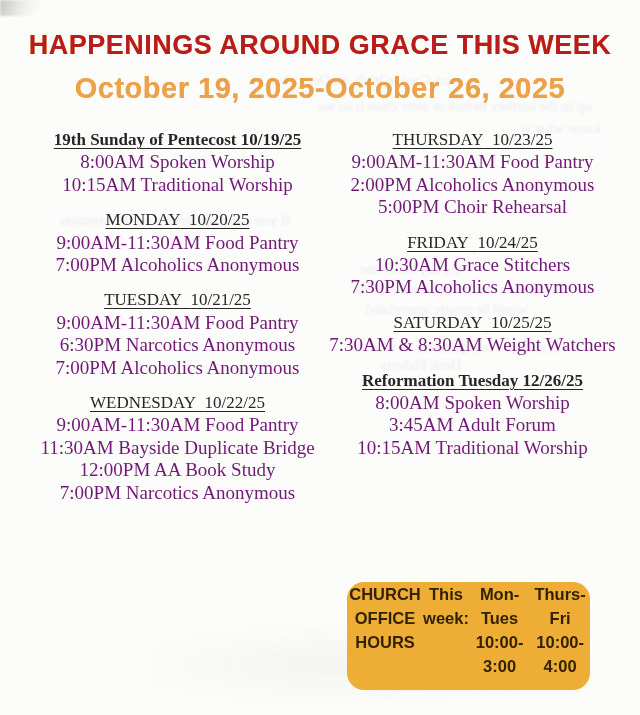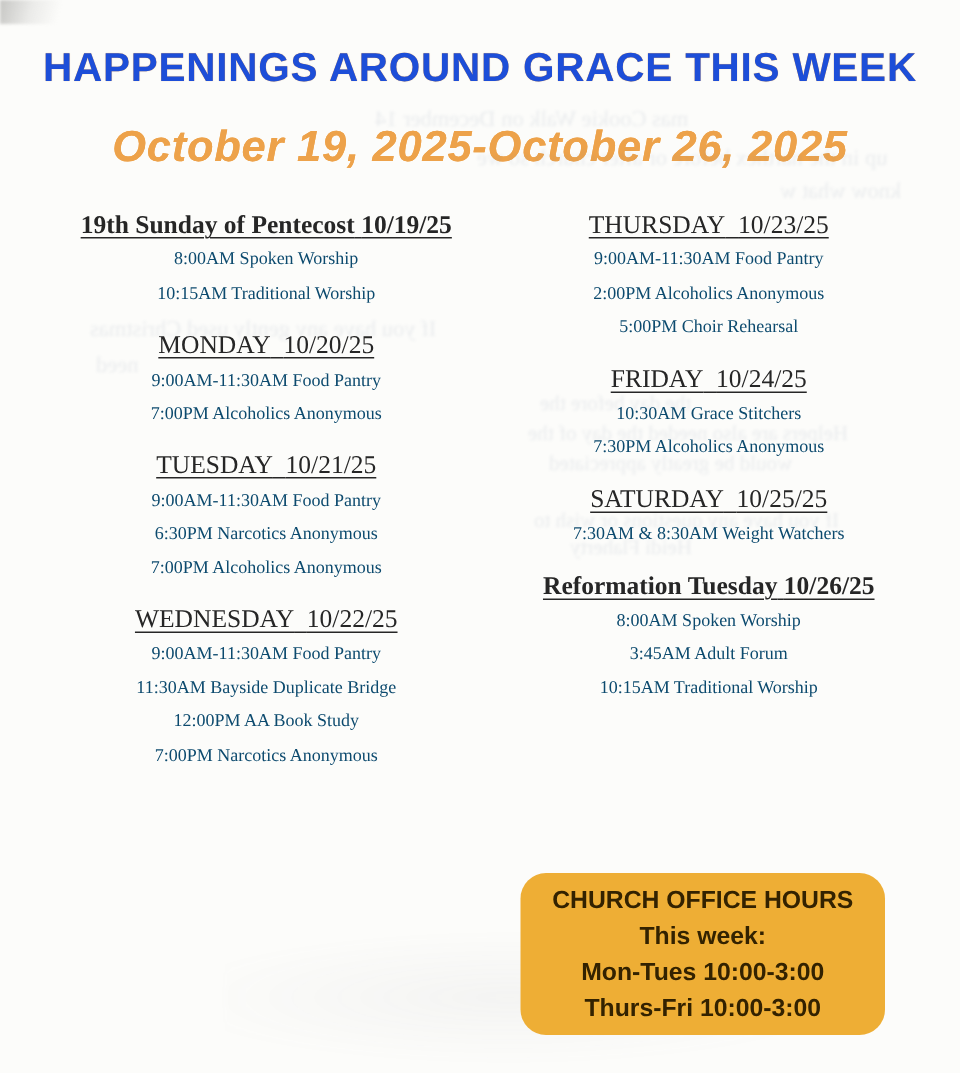--- a/index.html
+++ b/index.html
@@ -28,50 +28,49 @@
     position:absolute;
     color:#6f7f9a;opacity:.13;filter:blur(1.1px);
     transform:scaleX(-1);
     font-family:"Liberation Serif", serif;
     white-space:nowrap;
     pointer-events:none;
   }
   .header{ text-align:center; padding-top:30px; }
   .title{
     font-size:27px;font-weight:bold;letter-spacing:.5px;
-    color:#1d4ed8;
+    color:#b91c1c;
     text-shadow:0 0 .5px #e6953b;
   }
   .date-range{
     font-size:29px;font-weight:bold;letter-spacing:.5px;
     color:#eda24a;
-    margin-top:21px;
+    margin-top:11px;
     text-shadow:0 0 .4px #eda24a;
-    font-style:italic;
   }
   .columns{
     display:flex;
     padding:24px 20px 0 30px;
     position:relative;z-index:2;
   }
   .col{flex:1;text-align:center;font-family:Liberation Serif, serif;}
   .section{margin-bottom:13px;}
   .sec-line{font-size:17px;line-height:22.4px;}
   .hd-wrap{
     text-decoration:underline;
     text-decoration-thickness:1.4px;
     text-underline-offset:3px;
   }
   .hd-bold{font-weight:bold;}
-  .event{font-size:12px;line-height:22.4px;color:#0c4a6e;}
+  .event{font-size:19px;line-height:22.4px;color:#701a75;}
   .office-box{
     position:absolute;left:347px;top:582px;width:243px;height:108px;
     background:#eeae35;
     border-radius:17px;
-    display:flex;flex-direction:column;justify-content:center;
+    display:flex;justify-content:center;
     text-align:center;
     z-index:3;
   }
   .office-line{
     font-size:16.5px;font-weight:bold;color:#332200;line-height:24px;
   }
 </style>
 </head>
 <body>
 
@@ -131,26 +130,26 @@
       <div class="section">
         <div class="sec-line"><span class="hd-wrap"><span class="">FRIDAY</span>&nbsp;&nbsp;<span>10/24/25</span></span></div>
         <div class="event">10:30AM Grace Stitchers</div>
         <div class="event">7:30PM Alcoholics Anonymous</div>
       </div>
       <div class="section">
         <div class="sec-line"><span class="hd-wrap"><span class="">SATURDAY</span>&nbsp;&nbsp;<span>10/25/25</span></span></div>
         <div class="event">7:30AM &amp; 8:30AM Weight Watchers</div>
       </div>
       <div class="section">
-        <div class="sec-line"><span class="hd-wrap"><span class="hd-bold">Reformation Tuesday</span>&nbsp;<span class="hd-bold">10/26/25</span></span></div>
+        <div class="sec-line"><span class="hd-wrap"><span class="hd-bold">Reformation Tuesday</span>&nbsp;<span class="hd-bold">12/26/25</span></span></div>
         <div class="event">8:00AM Spoken Worship</div>
         <div class="event">3:45AM Adult Forum</div>
         <div class="event">10:15AM Traditional Worship</div>
       </div>
     </div>
 </div>
 
 <div class="office-box" style="background: rgb(238, 174, 53);">
     <div class="office-line">CHURCH OFFICE HOURS</div>
     <div class="office-line">This week:</div>
     <div class="office-line">Mon-Tues 10:00-3:00</div>
-    <div class="office-line">Thurs-Fri 10:00-3:00</div>
+    <div class="office-line">Thurs-Fri 10:00-4:00</div>
   </div>
 
 </body></html>

